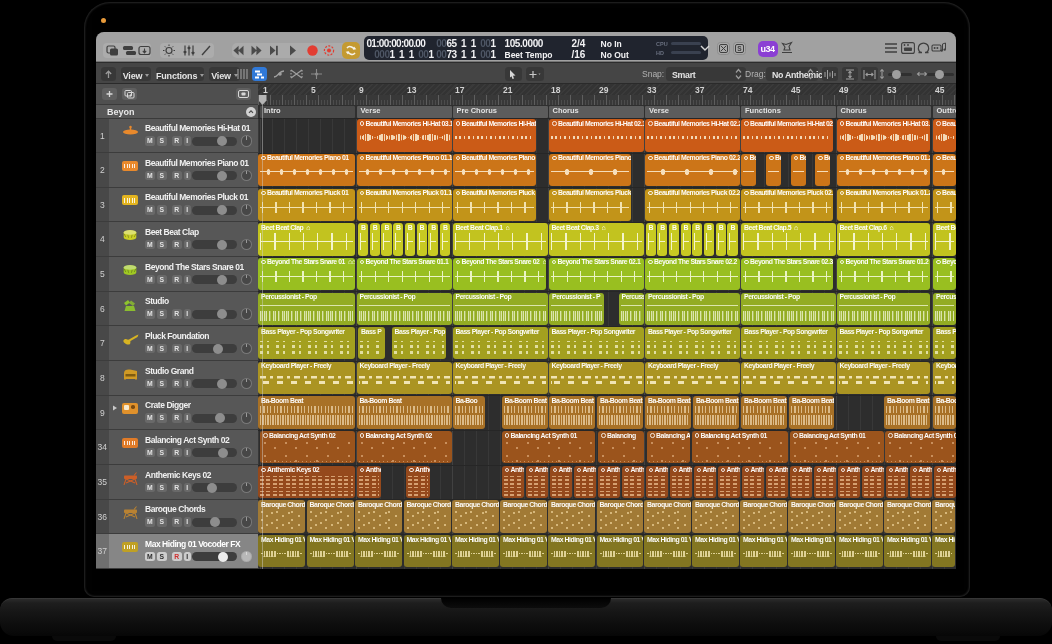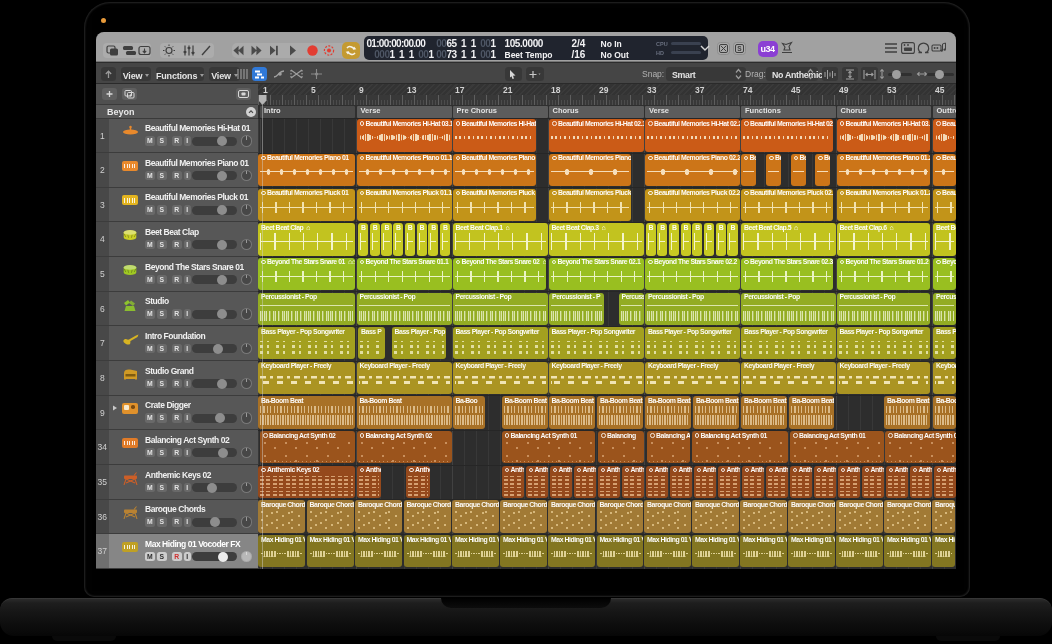--- a/index.html
+++ b/index.html
@@ -420,21 +420,21 @@
     </div>
 <div style="position:absolute;left:96px;top:277.8px;width:45px;height:9px;background:#3d3d3d;border-radius:4.5px;"></div>
 <div style="position:absolute;left:121px;top:277.2px;width:10px;height:10px;background:#8d8d8d;border-radius:50%;"></div>
 <div style="position:absolute;left:144.5px;top:276.2px;width:11.5px;height:11.5px;background:#474747;border-radius:50%;border:1px solid rgba(160,160,160,0.55);"></div>
 <div style="position:absolute;left:149.7px;top:277.2px;width:1.2px;height:3.5px;background:#9a9a9a;"></div>
 <div style="position:absolute;left:0;top:294.4px;width:12.5px;height:34.65px;background:#484848;border-bottom:1px solid #3c3c3c;color:#d0d0d0;font-size:8.5px;text-align:center;line-height:34.65px;">7</div>
 <div style="position:absolute;left:12.5px;top:294.4px;width:149.5px;height:34.65px;background:#575757;border-bottom:1px solid #3c3c3c;"></div>
 <svg style="position:absolute;left:26px;top:300.9px;" width="18" height="12" viewBox="0 0 18 12">
       <path d="M2 9.5 C0.5 8 2 5.5 4 6 C5 6.2 6 7 7 6.5 L14 2.5 L16.5 1.5 L15.5 4 L8.5 8 C8 9 8.8 10 8 11 C6.5 12.5 3.5 11 2 9.5 Z" fill="#d8b422"></path>
     </svg>
-<div style="position:absolute;left:49px;top:298.9px;font-size:8.5px;font-weight:bold;color:#f0f0f0;letter-spacing:-0.45px;white-space:nowrap;">Intro Foundation</div>
+<div style="position:absolute;left:49px;top:298.9px;font-size:8.5px;font-weight:bold;color:#f0f0f0;letter-spacing:-0.45px;white-space:nowrap;">Pluck Foundation</div>
 <div class="msri" style="left:49px;top:311.9px;">
       <b style="background:#696969;color:#e2e2e2">M</b>
       <b style="background:#696969;color:#e2e2e2">S</b>
       <b style="background:#696969;color:#e2e2e2;margin-left:3px;">R</b>
       <b style="background:#696969;color:#e2e2e2;width:6.5px;">I</b>
     </div>
 <div style="position:absolute;left:96px;top:312.4px;width:45px;height:9px;background:#3d3d3d;border-radius:4.5px;"></div>
 <div style="position:absolute;left:117px;top:311.9px;width:10px;height:10px;background:#8d8d8d;border-radius:50%;"></div>
 <div style="position:absolute;left:144.5px;top:310.9px;width:11.5px;height:11.5px;background:#474747;border-radius:50%;border:1px solid rgba(160,160,160,0.55);"></div>
 <div style="position:absolute;left:149.7px;top:311.9px;width:1.2px;height:3.5px;background:#9a9a9a;"></div>

